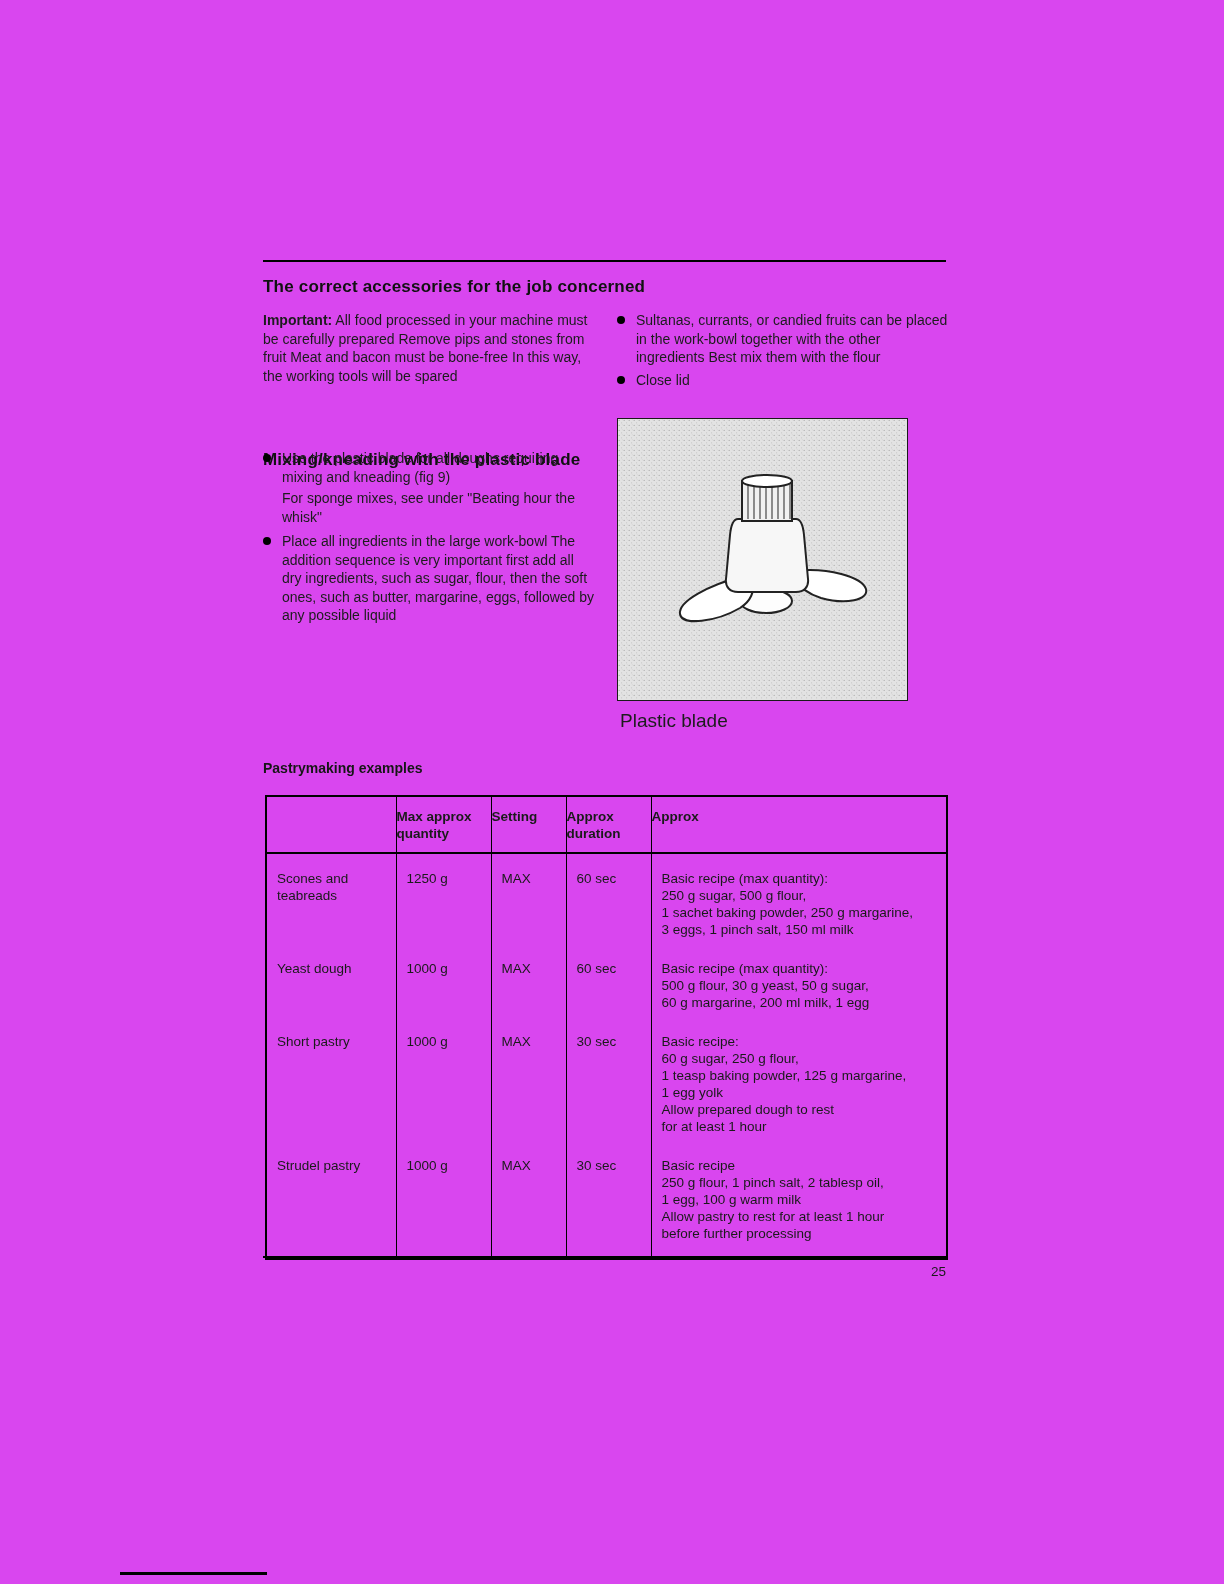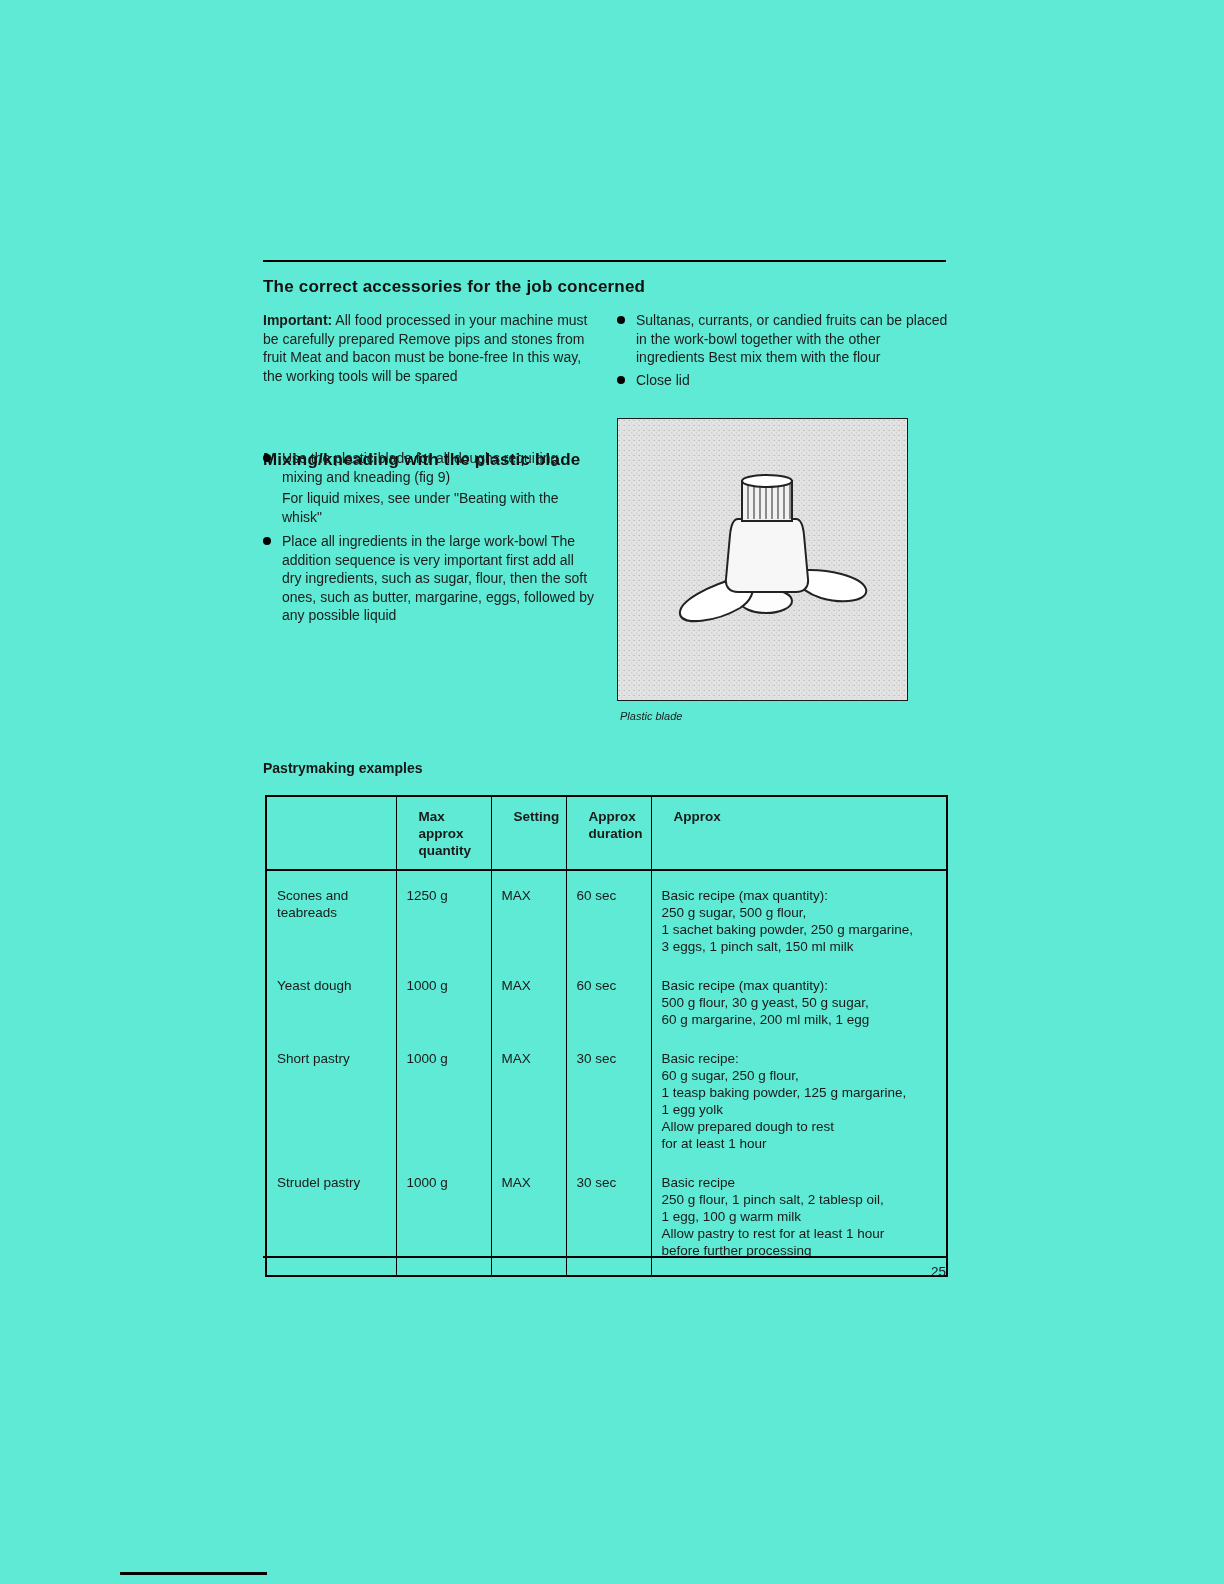--- a/index.html
+++ b/index.html
@@ -3,55 +3,55 @@
 <meta charset="utf-8">
 <style>
   * { margin:0; padding:0; box-sizing:border-box; }
   html,body { background:#ffffff; }
   body {
     width:1224px; height:1584px;
     font-family:"Liberation Sans", sans-serif;
     color:#161616;
     position:relative;
   }
-  .page { position:relative; width:1224px; height:1584px; background:#5eead4; overflow:hidden; }
+  .page { position:relative; width:1224px; height:1584px; background:#d946ef; overflow:hidden; }
   .rule { position:absolute; background:#000; }
   .sec-title { position:absolute; font-size:17px; font-weight:bold; color:#111; letter-spacing:0.2px; }
   .body-text { font-size:14px; line-height:18.5px; color:#1c1c1c; }
   .bold { font-weight:bold; }
   .col { position:absolute; }
   .bullet-item { display:flex; gap:11px; margin-bottom:4px; }
   .bullet { flex:0 0 8px; width:8px; height:8px; border-radius:50%; background:#000; margin-top:5px; }
   .bullet-text { flex:1; }
   .sub-line { margin-top:3px; }
   .figure-box {
     position:absolute; left:617px; top:418px; width:291px; height:283px;
     border:1.5px solid #1a1a1a; background:#e2e2e2; overflow:hidden;
   }
-  .figure-caption { position:absolute; left:620px; top:710px; font-size:11px; color:#1c1c1c;font-style:italic; }
+  .figure-caption { position:absolute; left:620px; top:710px; font-size:19px; color:#1c1c1c; }
   .pastry-title { position:absolute; left:263px; top:760px; font-size:14px; font-weight:bold; }
   table.pastry {
     position:absolute; left:265px; top:795px; width:681px;
     border-collapse:collapse; table-layout:fixed;
     border:2px solid #000;
     font-size:13.5px; line-height:17px; color:#1a1a1a;
   }
   table.pastry col.c-item { width:130px; }
   table.pastry col.c-qty { width:95px; }
   table.pastry col.c-set { width:75px; }
   table.pastry col.c-dur { width:85px; }
   table.pastry col.c-rem { width:296px; }
   table.pastry th, table.pastry td {
     border-right:1.5px solid #000;
     vertical-align:top; text-align:left; font-weight:normal;
   }
   table.pastry th:last-child, table.pastry td:last-child { border-right:none; }
   table.pastry thead th {
     border-bottom:2px solid #000;
-    font-weight:bold; padding:11px 8px 10px 22px; height:53px;
+    font-weight:bold; padding:11px 8px 10px 0; height:53px;
   }
   table.pastry tbody td { padding:16px 8px 6px 10px; }
   .pre { white-space:pre-line; }
   .page-number { position:absolute; left:263px; top:1264px; width:683px; text-align:right; font-size:13.5px; color:#1a1a1a; }
 </style>
 </head>
 <body>
 
 <div class="page">
 
@@ -74,21 +74,21 @@
     </div>
   </div>
 
   <div class="sec-title" style="left:263px; top:450px;">Mixing/kneading with the plastic blade</div>
 
   <div class="col body-text" style="left:263px; top:449px; width:334px;">
     <div class="bullet-item">
       <span class="bullet"></span>
       <div class="bullet-text">
         <div>Use the plastic blade for all doughs requiring mixing and kneading (fig 9)</div>
-        <div class="sub-line">For liquid mixes, see under "Beating with the whisk"</div>
+        <div class="sub-line">For sponge mixes, see under "Beating hour the whisk"</div>
       </div>
     </div>
     <div class="bullet-item" style="margin-top:6px;">
       <span class="bullet"></span>
       <span class="bullet-text">Place all ingredients in the large work-bowl The addition sequence is very important first add all dry ingredients, such as sugar, flour, then the soft ones, such as butter, margarine, eggs, followed by any possible liquid</span>
     </div>
   </div>
 
   <div class="figure-box">
     <svg width="288" height="280" viewBox="0 0 288 280" xmlns="http://www.w3.org/2000/svg">

